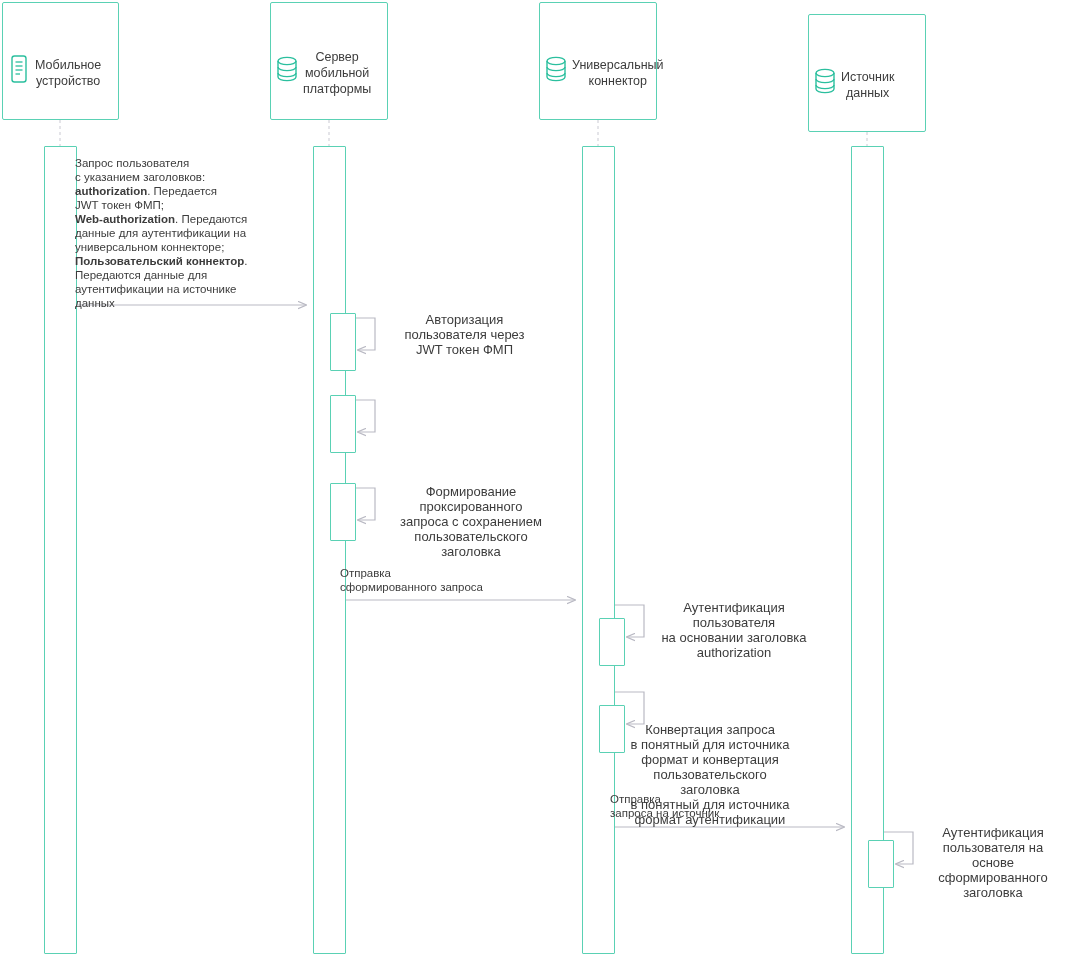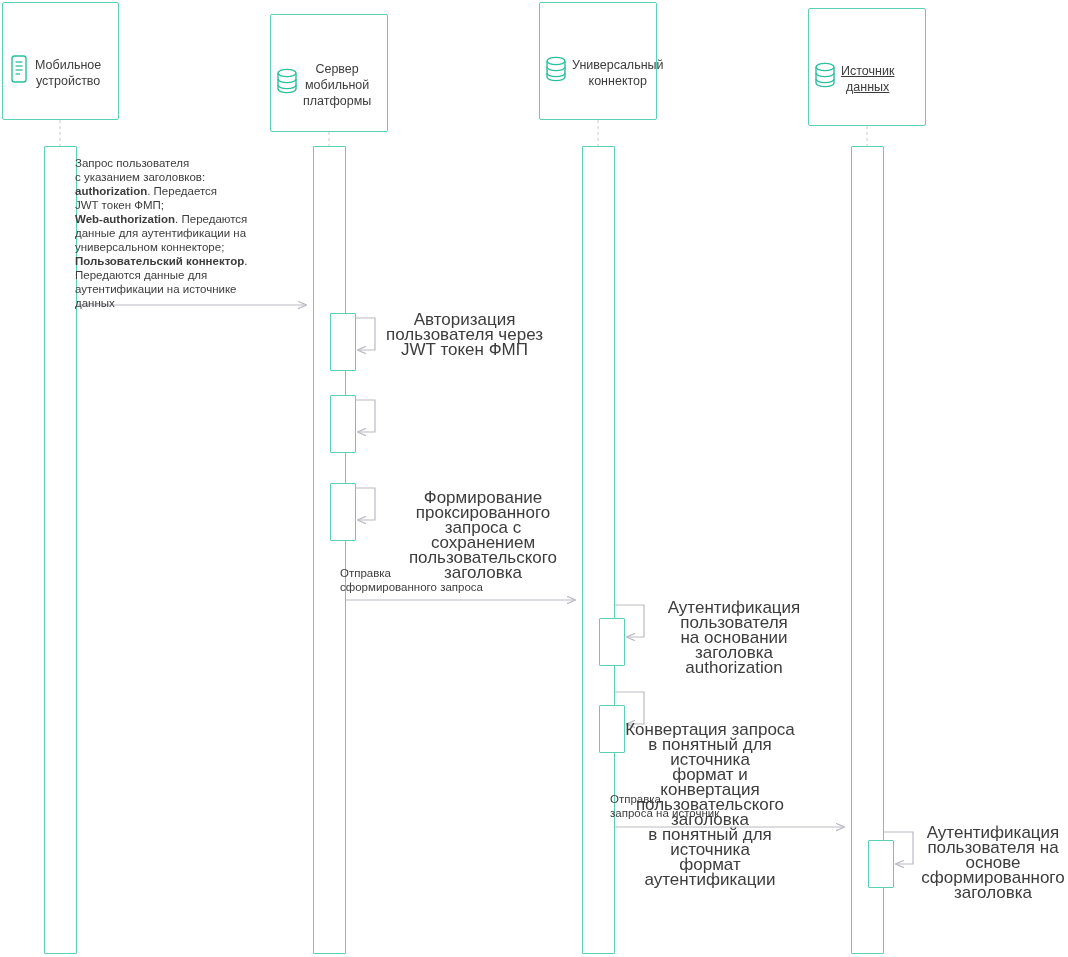--- a/index.html
+++ b/index.html
@@ -60,21 +60,21 @@
   .act-box {
     position: absolute;
     box-sizing: border-box;
     border: 1px solid #5ad1b4;
     background: #ffffff;
     border-radius: 1px;
     z-index: 3;
   }
   .note {
     position: absolute;
-    font-size: 17px;
+    font-size: 13px;
     line-height: 15px;
     color: #3c3c3c;
     text-align: center;
   }
   .note b {
     font-weight: normal;
   }
   .msg-label {
     position: absolute;
     font-size: 11.5px;
@@ -126,21 +126,21 @@
         <line x1="12.5" y1="9" x2="19.5" y2="9" stroke="#2bbf9e" stroke-width="1.3"></line>
         <line x1="12.5" y1="13" x2="19.5" y2="13" stroke="#2bbf9e" stroke-width="1.3"></line>
         <line x1="12.5" y1="17" x2="19.5" y2="17" stroke="#2bbf9e" stroke-width="1.3"></line>
         <line x1="12.5" y1="21" x2="17" y2="21" stroke="#2bbf9e" stroke-width="1.3"></line>
       </svg>
     </span>
     <div class="actor-label">Мобильное
 устройство</div>
   </div>
 
-  <div class="actor-box" style="left:270px; top:2px; width:118px; height:118px;margin-top:12px;">
+  <div class="actor-box" style="left:270px; top:2px; width:118px; height:118px;">
     <span class="actor-icon">
       <svg width="32" height="32" viewBox="0 0 32 32">
         <ellipse cx="16" cy="8" rx="9" ry="3.6" fill="none" stroke="#2bbf9e" stroke-width="1.4"></ellipse>
         <path d="M7,8 L7,24 C7,26 11,27.6 16,27.6 C21,27.6 25,26 25,24 L25,8" fill="none" stroke="#2bbf9e" stroke-width="1.4"></path>
         <path d="M7,14 C7,16 11,17.6 16,17.6 C21,17.6 25,16 25,14" fill="none" stroke="#2bbf9e" stroke-width="1.4"></path>
         <path d="M7,20 C7,22 11,23.6 16,23.6 C21,23.6 25,22 25,20" fill="none" stroke="#2bbf9e" stroke-width="1.4"></path>
       </svg>
     </span>
     <div class="actor-label">Сервер
 мобильной
@@ -153,21 +153,21 @@
         <ellipse cx="16" cy="8" rx="9" ry="3.6" fill="none" stroke="#2bbf9e" stroke-width="1.4"></ellipse>
         <path d="M7,8 L7,24 C7,26 11,27.6 16,27.6 C21,27.6 25,26 25,24 L25,8" fill="none" stroke="#2bbf9e" stroke-width="1.4"></path>
         <path d="M7,14 C7,16 11,17.6 16,17.6 C21,17.6 25,16 25,14" fill="none" stroke="#2bbf9e" stroke-width="1.4"></path>
         <path d="M7,20 C7,22 11,23.6 16,23.6 C21,23.6 25,22 25,20" fill="none" stroke="#2bbf9e" stroke-width="1.4"></path>
       </svg>
     </span>
     <div class="actor-label">Универсальный
 коннектор</div>
   </div>
 
-  <div class="actor-box" style="left:808px; top:8px; width:118px; height:118px;text-decoration:underline;">
+  <div class="actor-box" style="left:808px; top:14px; width:118px; height:118px;">
     <span class="actor-icon">
       <svg width="32" height="32" viewBox="0 0 32 32">
         <ellipse cx="16" cy="8" rx="9" ry="3.6" fill="none" stroke="#2bbf9e" stroke-width="1.4"></ellipse>
         <path d="M7,8 L7,24 C7,26 11,27.6 16,27.6 C21,27.6 25,26 25,24 L25,8" fill="none" stroke="#2bbf9e" stroke-width="1.4"></path>
         <path d="M7,14 C7,16 11,17.6 16,17.6 C21,17.6 25,16 25,14" fill="none" stroke="#2bbf9e" stroke-width="1.4"></path>
         <path d="M7,20 C7,22 11,23.6 16,23.6 C21,23.6 25,22 25,20" fill="none" stroke="#2bbf9e" stroke-width="1.4"></path>
       </svg>
     </span>
     <div class="actor-label">Источник
 данных</div>
@@ -183,18 +183,18 @@
   <div class="act-box" style="left:330px; top:483px; width:26px; height:58px;"></div>
   <div class="act-box" style="left:599px; top:618px; width:26px; height:48px;"></div>
   <div class="act-box" style="left:599px; top:705px; width:26px; height:48px;"></div>
   <div class="act-box" style="left:868px; top:840px; width:26px; height:48px;"></div>
 
   <div class="msg-label" style="left:75px; top:156px; width:222px;">Запрос пользователя<br>с указанием заголовков:<br><b>authorization</b>. Передается<br>JWT токен ФМП;<br><b>Web-authorization</b>. Передаются<br>данные для аутентификации на<br>универсальном коннекторе;<br><b>Пользовательский коннектор</b>.<br>Передаются данные для<br>аутентификации на источнике<br>данных</div>
   <div class="msg-label" style="left:340px; top:566px; width:228px;">Отправка<br>сформированного запроса</div>
   <div class="msg-label" style="left:610px; top:792px; width:228px;">Отправка<br>запроса на источник</div>
 
   <div class="note" style="left:382px; top:312px; width:165px;">Авторизация<br>пользователя через<br><b>JWT</b> токен ФМП</div>
-  <div class="note" style="left:397px; top:484px; width:172px;margin-top:6px;">Формирование<br>проксированного<br>запроса с сохранением<br><b>пользовательского</b><br><b>заголовка</b></div>
+  <div class="note" style="left:385px; top:484px; width:172px;">Формирование<br>проксированного<br>запроса с сохранением<br><b>пользовательского</b><br><b>заголовка</b></div>
   <div class="note" style="left:651px; top:600px; width:166px;">Аутентификация<br>пользователя<br>на основании заголовка<br><b>authorization</b></div>
   <div class="note" style="left:624px; top:682px; width:172px;margin-top:40px;">Конвертация запроса<br>в понятный для источника<br>формат и конвертация<br>пользовательского<br>заголовка<br>в понятный для источника<br>формат аутентификации</div>
   <div class="note" style="left:920px; top:825px; width:146px;">Аутентификация<br>пользователя на основе<br>сформированного<br>заголовка</div>
 
 </div>
 
 </body></html>

